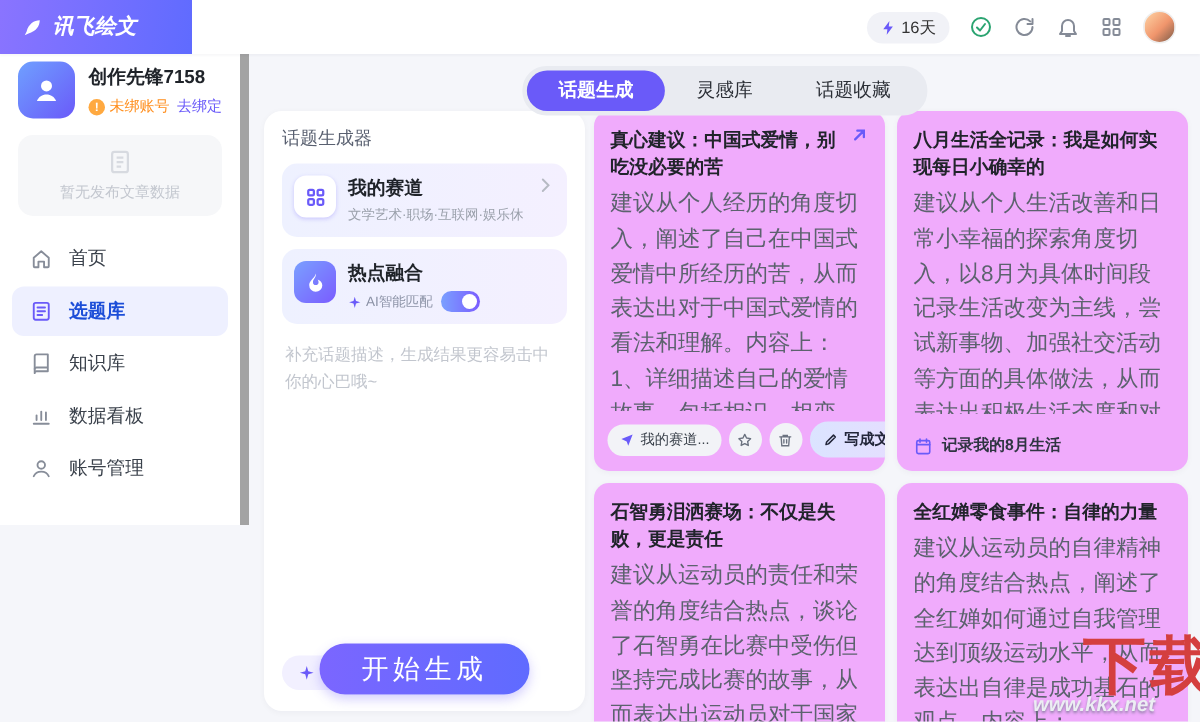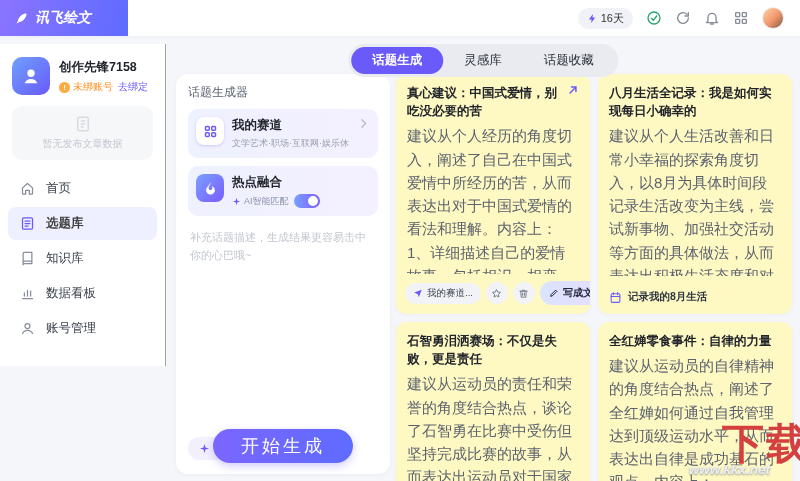--- a/index.html
+++ b/index.html
@@ -10,36 +10,36 @@
 .topbar{position:absolute;top:0;left:0;width:800px;height:36px;background:#fff;display:flex;align-items:center;justify-content:space-between;z-index:6;box-shadow:0 1px 2px rgba(31,35,41,.04)}
 .logo{width:128px;height:36px;background:linear-gradient(100deg,#8a74ff,#5f6bff);color:#fff;display:flex;align-items:center;gap:6px;padding-left:14px;font-weight:bold;font-size:14px;font-style:italic;cursor:pointer}
 .logo svg{width:15px;height:15px}
 .topbar-right{display:flex;align-items:center;gap:13px;padding-right:16px}
 .days{display:flex;align-items:center;gap:3px;background:#f1f2f7;border-radius:11px;padding:3px 9px;font-size:11px;color:#333;cursor:pointer}
 .days svg{width:11px;height:11px;color:#6a5af9}
 .tb-ic{width:16px;height:16px;color:#858b97;cursor:pointer}
 .tb-ic.green{color:#2ba471}
 .avatar-top{width:22px;height:22px;border-radius:50%;background:linear-gradient(135deg,#ffd5a6,#f0956c 55%,#7a5a48);cursor:pointer;border:1px solid #eee}
 
-.sidebar{position:absolute;top:44px;left:0;width:166px;height:322px;background:#fff;border-right:1px solid #a3a3a3;z-index:5}
+.sidebar{position:absolute;top:28px;left:0;width:166px;height:322px;background:#fff;border-right:6px solid #a3a3a3;z-index:5}
 .profile{display:flex;gap:9px;padding:13px 12px 9px}
 .p-avatar{width:38px;height:38px;border-radius:10px;background:linear-gradient(135deg,#6fa0ff,#6a5af9);display:flex;align-items:center;justify-content:center;flex:none;cursor:pointer}
 .p-avatar svg{width:22px;height:22px}
 .p-name{font-size:12.5px;font-weight:bold;margin-top:2px}
 .p-status{display:flex;align-items:center;gap:5px;font-size:10px;margin-top:4px}
 .warn{color:#ff8f1f;display:flex;align-items:center;gap:3px}
 .warn-dot{width:11px;height:11px;border-radius:50%;background:#ffa940;color:#fff;font-size:8px;line-height:11px;text-align:center;font-weight:bold}
 .warn-dot::before{content:"!"}
 .bind{color:#6a5af9;cursor:pointer}
 .empty-card{margin:2px 12px 0;background:#f6f7f9;border-radius:10px;height:54px;display:flex;flex-direction:column;align-items:center;justify-content:center;gap:4px;color:#c3c7cf;font-size:10px}
 .empty-card svg{width:18px;height:18px;color:#d7dae0}
 .menu{margin-top:12px}
 .menu-item{display:flex;align-items:center;gap:11px;height:33px;margin:2px 8px;padding:0 12px;border-radius:8px;font-size:12.5px;color:#3a414b;cursor:pointer}
 .menu-item svg{width:15px;height:15px;color:#878d99;flex:none}
-.menu-item.active{background:#eef0ff;color:#404040;font-weight:bold}
+.menu-item.active{background:#eef0ff;color:#1d4ed8;font-weight:bold}
 .menu-item.active svg{color:#6a5af9}
 
 .main{position:absolute;left:166px;top:36px;width:634px;height:445px}
 .tabs{position:absolute;left:50%;transform:translateX(-50%);top:8px;display:flex;background:#e9ebf1;border-radius:16px;padding:3px;z-index:2}
 .tab{font-size:12.5px;padding:5px 21px;border-radius:14px;color:#2b2f36;cursor:pointer;white-space:nowrap}
 .tab.active{background:#6a5af9;color:#fff;font-weight:bold}
 
 .panel{position:absolute;left:10px;top:38px;width:214px;height:400px;background:#fff;border-radius:12px;padding:10px 12px;box-shadow:0 1px 4px rgba(31,35,41,.04)}
 .panel-title{font-size:12px;color:#596070;margin-bottom:8px}
 .sel-card{display:flex;align-items:flex-start;gap:8px;background:linear-gradient(90deg,#eef1ff,#f4f0ff);border-radius:10px;padding:8px;margin-bottom:8px;cursor:pointer}
@@ -58,21 +58,21 @@
 .toggle{width:26px;height:14px;border-radius:7px;background:linear-gradient(90deg,#7aa0ff,#7a5cff);position:relative;cursor:pointer;flex:none}
 .toggle::after{content:"";position:absolute;right:2px;top:2px;width:10px;height:10px;border-radius:50%;background:#fff}
 .ta-wrap{position:relative;height:238px;margin-top:2px}
 textarea{width:100%;height:196px;border:none;outline:none;resize:none;background:transparent;font:11px/1.65 "Liberation Sans","DejaVu Sans",sans-serif;color:#333;padding:4px 2px}
 textarea::placeholder{color:#c2c6ce}
 .ai-write{position:absolute;left:0;bottom:2px;display:flex;align-items:center;gap:4px;font-size:11px;color:#6a5af9;background:#f2f0ff;border-radius:12px;padding:4px 11px;cursor:pointer}
 .ai-write svg{width:11px;height:11px}
 .gen-btn{position:absolute;left:50%;transform:translateX(-50%);bottom:11px;width:140px;height:34px;border:none;border-radius:17px;background:linear-gradient(90deg,#7b66ff,#5f6bff);color:#fff;font-size:18px;letter-spacing:3px;cursor:pointer;font-family:inherit;box-shadow:0 3px 8px rgba(106,90,249,.3)}
 
 .cards{position:absolute;left:230px;top:38px;width:396px}
-.card{position:absolute;width:194px;background:#fef9c3;border-radius:10px;padding:10px 11px;overflow:hidden;box-shadow:0 1px 4px rgba(31,35,41,.04);cursor:default}
+.card{position:absolute;width:194px;background:#f0abfc;border-radius:10px;padding:10px 11px;overflow:hidden;box-shadow:0 1px 4px rgba(31,35,41,.04);cursor:default}
 .card1{left:0;top:0;height:240px}
 .card2{left:202px;top:0;height:240px}
 .card3{left:0;top:248px;height:175px}
 .card4{left:202px;top:248px;height:175px}
 .card-title{font-size:12.5px;font-weight:bold;line-height:1.45;color:#21242b;padding-right:6px}
 .card1 .card-title{padding-right:16px}
 .card-body{font-size:15px;color:#5c626e;line-height:1.55;margin-top:4px;white-space:pre-line;overflow:hidden}
 .card1 .card-body{max-height:150px}
 .card2 .card-body{max-height:152px}
 .corner-ic{position:absolute;top:9px;right:10px;width:14px;height:14px;color:#6a5af9;cursor:pointer}

